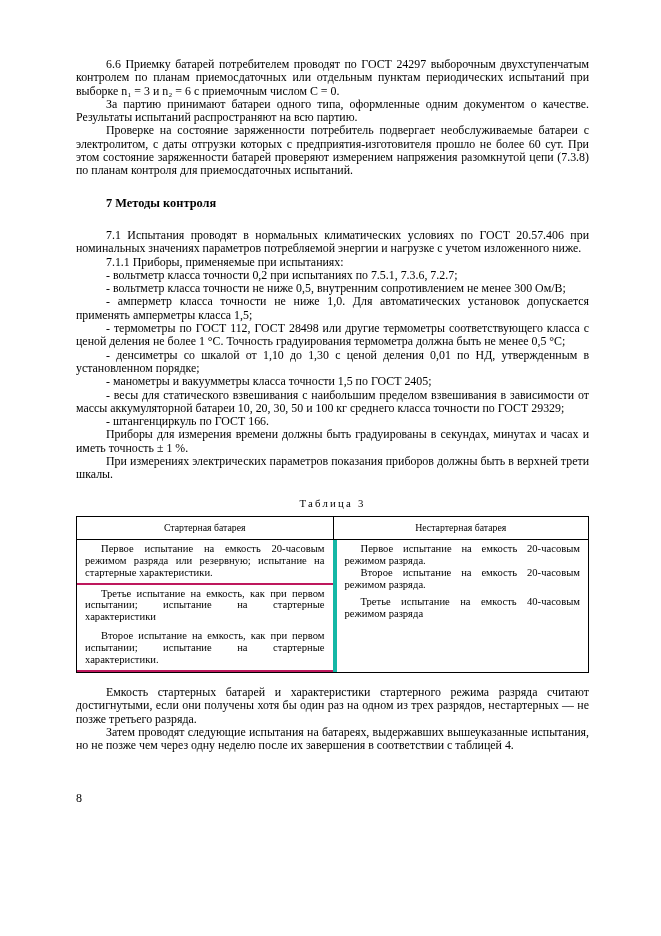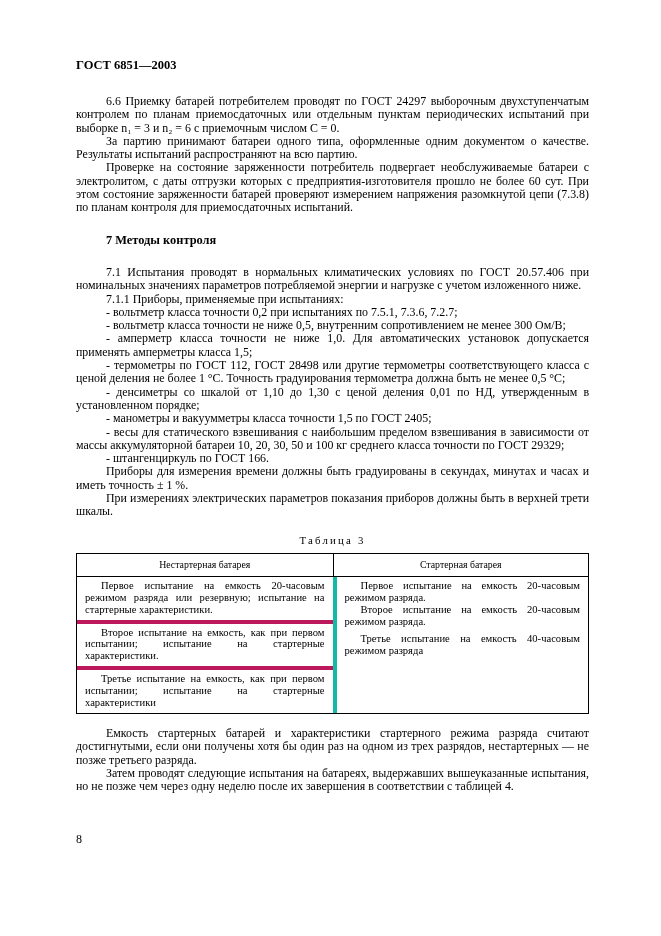--- a/index.html
+++ b/index.html
@@ -57,38 +57,37 @@
     width: 50%;
     text-align: center;
     font-size: 9.8px;
     padding: 5px 6px;
   }
   .t-hcell + .t-hcell { border-left: 1px solid #000; }
   .t-body { display: flex; align-items: stretch; }
   .t-col { width: 50%; }
   .t-col-right { border-left: 4px solid #14b8a6; padding: 3px 8px 6px 8px; }
   .t-cell { padding: 3px 8px 4px 8px; }
-  .t-cell.divider { border-bottom: 4px solid #be185d; }
+  .t-cell.divider { border-bottom: 2px solid #be185d; }
   .table3 p { text-indent: 16px; }
   .t-col-right p.gap-top { margin-top: 6px; }
   
   .after-table { margin-top: 13px; }
   .page-number {
     font-size: 12px;
     margin-top: 40px;
     text-indent: 0 !important;
     text-align: left;
   }
 </style>
 </head>
 <body>
 
 <div class="page">
 
-  <div class="doc-header">ГОСТ 6851—2003</div>
 
   <div class="body-text">
 
     <p>6.6 Приемку батарей потребителем проводят по ГОСТ 24297 выборочным двухступенчатым контролем по планам приемосдаточных или отдельным пунктам периодических испытаний при выборке n₁ = 3 и n₂ = 6 с приемочным числом С = 0.</p>
     <p>За партию принимают батареи одного типа, оформленные одним документом о качестве. Результаты испытаний распространяют на всю партию.</p>
     <p>Проверке на состояние заряженности потребитель подвергает необслуживаемые батареи с электролитом, с даты отгрузки которых с предприятия-изготовителя прошло не более 60 сут. При этом состояние заряженности батарей проверяют измерением напряжения разомкнутой цепи (7.3.8) по планам контроля для приемосдаточных испытаний.</p>
 
     <p class="section-heading">7 Методы контроля</p>
 
     <p>7.1 Испытания проводят в нормальных климатических условиях по ГОСТ 20.57.406 при номинальных значениях параметров потребляемой энергии и нагрузке с учетом изложенного ниже.</p>
@@ -103,33 +102,33 @@
     <p>- весы для статического взвешивания с наибольшим пределом взвешивания в зависимости от массы аккумуляторной батареи 10, 20, 30, 50 и 100 кг среднего класса точности по ГОСТ 29329;</p>
     <p>- штангенциркуль по ГОСТ 166.</p>
 
     <p>Приборы для измерения времени должны быть градуированы в секундах, минутах и часах и иметь точность ± 1 %.</p>
     <p>При измерениях электрических параметров показания приборов должны быть в верхней трети шкалы.</p>
 
     <p class="tbl-caption">Таблица 3</p>
 
     <div class="table3">
       <div class="t-head">
+        <div class="t-hcell">Стартерная батарея</div>
         <div class="t-hcell">Нестартерная батарея</div>
-        <div class="t-hcell">Стартерная батарея</div>
       </div>
       <div class="t-body">
         <div class="t-col t-col-left">
           <div class="t-cell divider">
             <p>Первое испытание на емкость 20-часовым режимом разряда или резервную; испытание на стартерные характеристики.</p>
           </div>
+          <div class="t-cell">
+            <p>Третье испытание на емкость, как при первом испытании; испытание на стартерные характеристики</p>
+          </div>
           <div class="t-cell divider">
             <p>Второе испытание на емкость, как при первом испытании; испытание на стартерные характеристики.</p>
-          </div>
-          <div class="t-cell">
-            <p>Третье испытание на емкость, как при первом испытании; испытание на стартерные характеристики</p>
           </div>
         </div>
         <div class="t-col t-col-right">
           <p>Первое испытание на емкость 20-часовым режимом разряда.</p>
           <p>Второе испытание на емкость 20-часовым режимом разряда.</p>
           <p class="gap-top">Третье испытание на емкость 40-часовым режимом разряда</p>
         </div>
       </div>
     </div>
 

